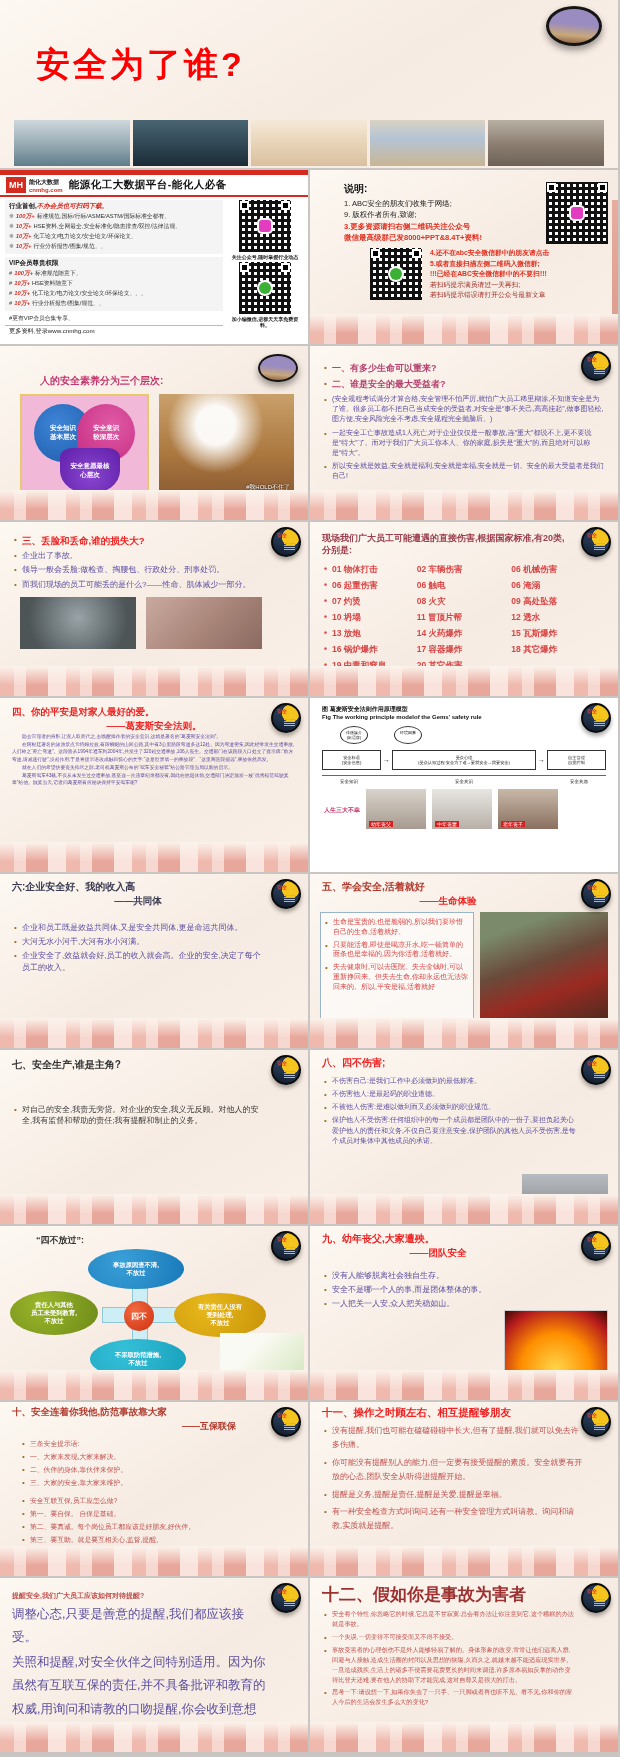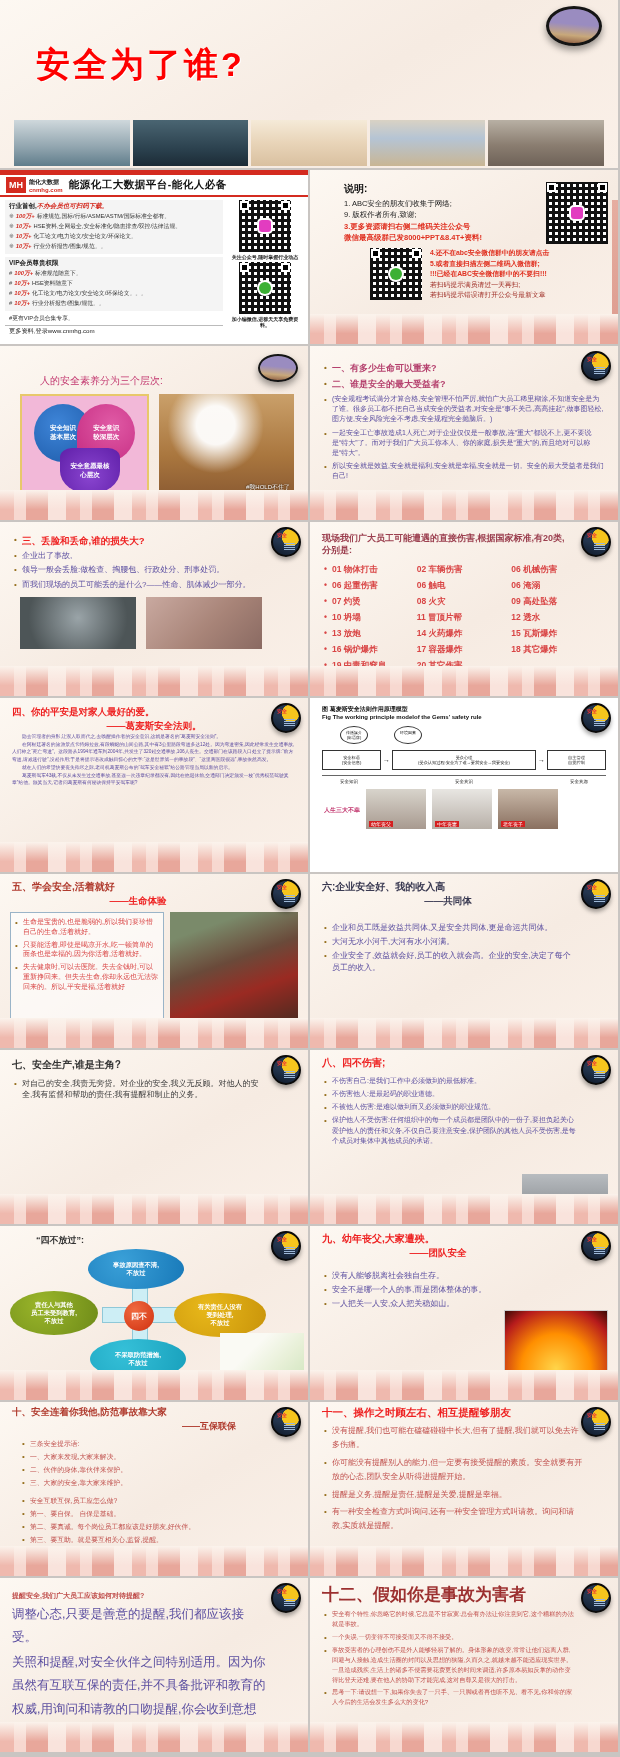--- a/index.html
+++ b/index.html
@@ -74,21 +74,21 @@
   .nt-text{flex:1}
   .nt-text h3{font-size:10px;color:#111;margin-bottom:2px}
   .nt-text p{font-size:7.5px;color:#222;line-height:1.5}
   .nt-text p.red{color:#e03020;font-weight:bold}
   .nt-row1 .qr{width:62px;height:62px}
   .nt-row2{display:flex;padding:4px 10px 0 60px;gap:8px}
   .nt-row2 .qr{width:52px;height:52px}
   .nt-right p{font-size:6.8px;line-height:1.55;color:#e03020;font-weight:bold}
   .nt-right p.dk{color:#a03028;font-weight:normal}
   
-  .lit-title{padding:28px 0 6px 40px;font-size:10px;font-weight:normal;color:#c2366e}
+  .lit-title{padding:28px 0 6px 40px;font-size:10px;font-weight:bold;color:#c2366e}
   .lit-row{display:flex;gap:10px;padding:0 14px 0 20px}
   .venn{position:relative;width:134px;height:104px;background:#f2b8d8;border:2px solid #e8c86a}
   .venn div{position:absolute;color:#fff;font-weight:bold;font-size:6.5px;display:flex;align-items:center;justify-content:center;text-align:center}
   .venn .vb{left:12px;top:8px;width:58px;height:58px;border-radius:50% 50% 10% 50%;background:radial-gradient(circle at 40% 35%,#3e85d8,#1d5aa8)}
   .venn .vp{right:12px;top:8px;width:58px;height:58px;border-radius:50% 50% 50% 10%;background:radial-gradient(circle at 60% 35%,#e05aa5,#c42a80)}
   .venn .vv{left:38px;bottom:2px;width:60px;height:46px;border-radius:20% 20% 50% 50%;background:radial-gradient(circle at 50% 60%,#8a45d0,#5f1fa8)}
   .ph.kitchen{position:relative;width:140px;height:104px;background:
       radial-gradient(circle at 42% 30%,rgba(255,255,255,.95) 0 18%,rgba(255,255,255,0) 45%),
       linear-gradient(180deg,#caa06a,#a9763e 60%,#8a5a32)}
   .ph-cap{position:absolute;right:4px;bottom:6px;font-size:6px;color:#fff;text-shadow:0 0 2px #000}
@@ -436,59 +436,59 @@
           </div>
       </div>
     </div>
   </section>
 
   <section class="slide">
     <div class="badge">
         <span class="bdg-txt">安全</span>
       </div>
     <div class="pad" style="padding-top:6px;padding-right:44px">
+      <h3 class="h-dark">六:企业安全好、我的收入高</h3>
+      <div class="sub" style="color:#3a3a52">——共同体</div>
+      <ul class="bl fs8 t-purple" style="margin-top:14px">
+        <li>企业和员工既是效益共同体,又是安全共同体,更是命运共同体。</li>
+        <li>大河无水小河干,大河有水小河满。</li>
+        <li>企业安全了,效益就会好,员工的收入就会高。企业的安全,决定了每个员工的收入。</li>
+      </ul>
+    </div>
+    <div class="band"></div>
+  </section>
+
+  <section class="slide">
+    <div class="badge">
+        <span class="bdg-txt">安全</span>
+      </div>
+    <div class="pad" style="padding-top:6px;padding-right:44px">
       <h3 class="h-dkred">五、学会安全,活着就好</h3>
       <div class="sub" style="color:#e22">——生命体验</div>
     </div>
     <div class="alive-row">
       <div class="alive-box">
         <ul class="bl">
           <li>生命是宝贵的,也是脆弱的,所以我们要珍惜自己的生命,活着就好。</li>
           <li>只要能活着,即使是喝凉开水,吃一顿简单的面条也是幸福的,因为你活着,活着就好。</li>
           <li>失去健康时,可以去医院。失去金钱时,可以重新挣回来。但失去生命,你却永远也无法弥回来的。所以,平安是福,活着就好</li>
         </ul>
       </div>
       <div class="ph burn"></div>
     </div>
     <div class="band"></div>
   </section>
 
   <section class="slide">
     <div class="badge">
         <span class="bdg-txt">安全</span>
       </div>
-    <div class="pad" style="padding-top:6px;padding-right:44px">
-      <h3 class="h-dark">六:企业安全好、我的收入高</h3>
-      <div class="sub" style="color:#3a3a52">——共同体</div>
-      <ul class="bl fs8 t-purple" style="margin-top:14px">
-        <li>企业和员工既是效益共同体,又是安全共同体,更是命运共同体。</li>
-        <li>大河无水小河干,大河有水小河满。</li>
-        <li>企业安全了,效益就会好,员工的收入就会高。企业的安全,决定了每个员工的收入。</li>
-      </ul>
-    </div>
-    <div class="band"></div>
-  </section>
-
-  <section class="slide">
-    <div class="badge">
-        <span class="bdg-txt">安全</span>
-      </div>
     <div class="pad" style="padding-top:8px;padding-right:44px">
       <h3 class="h-dark" style="color:#333">七、安全生产,谁是主角?</h3>
-      <ul class="bl fs8" style="margin-top:6px;color:#3a3a3a">
+      <ul class="bl fs8" style="margin-top:32px;color:#3a3a3a">
         <li>对自己的安全,我责无旁贷。对企业的安全,我义无反顾。对他人的安全,我有监督和帮助的责任;我有提醒和制止的义务。</li>
       </ul>
     </div>
     <div class="band"></div>
   </section>
 
   <section class="slide">
     <div class="badge">
         <span class="bdg-txt">安全</span>
       </div>

